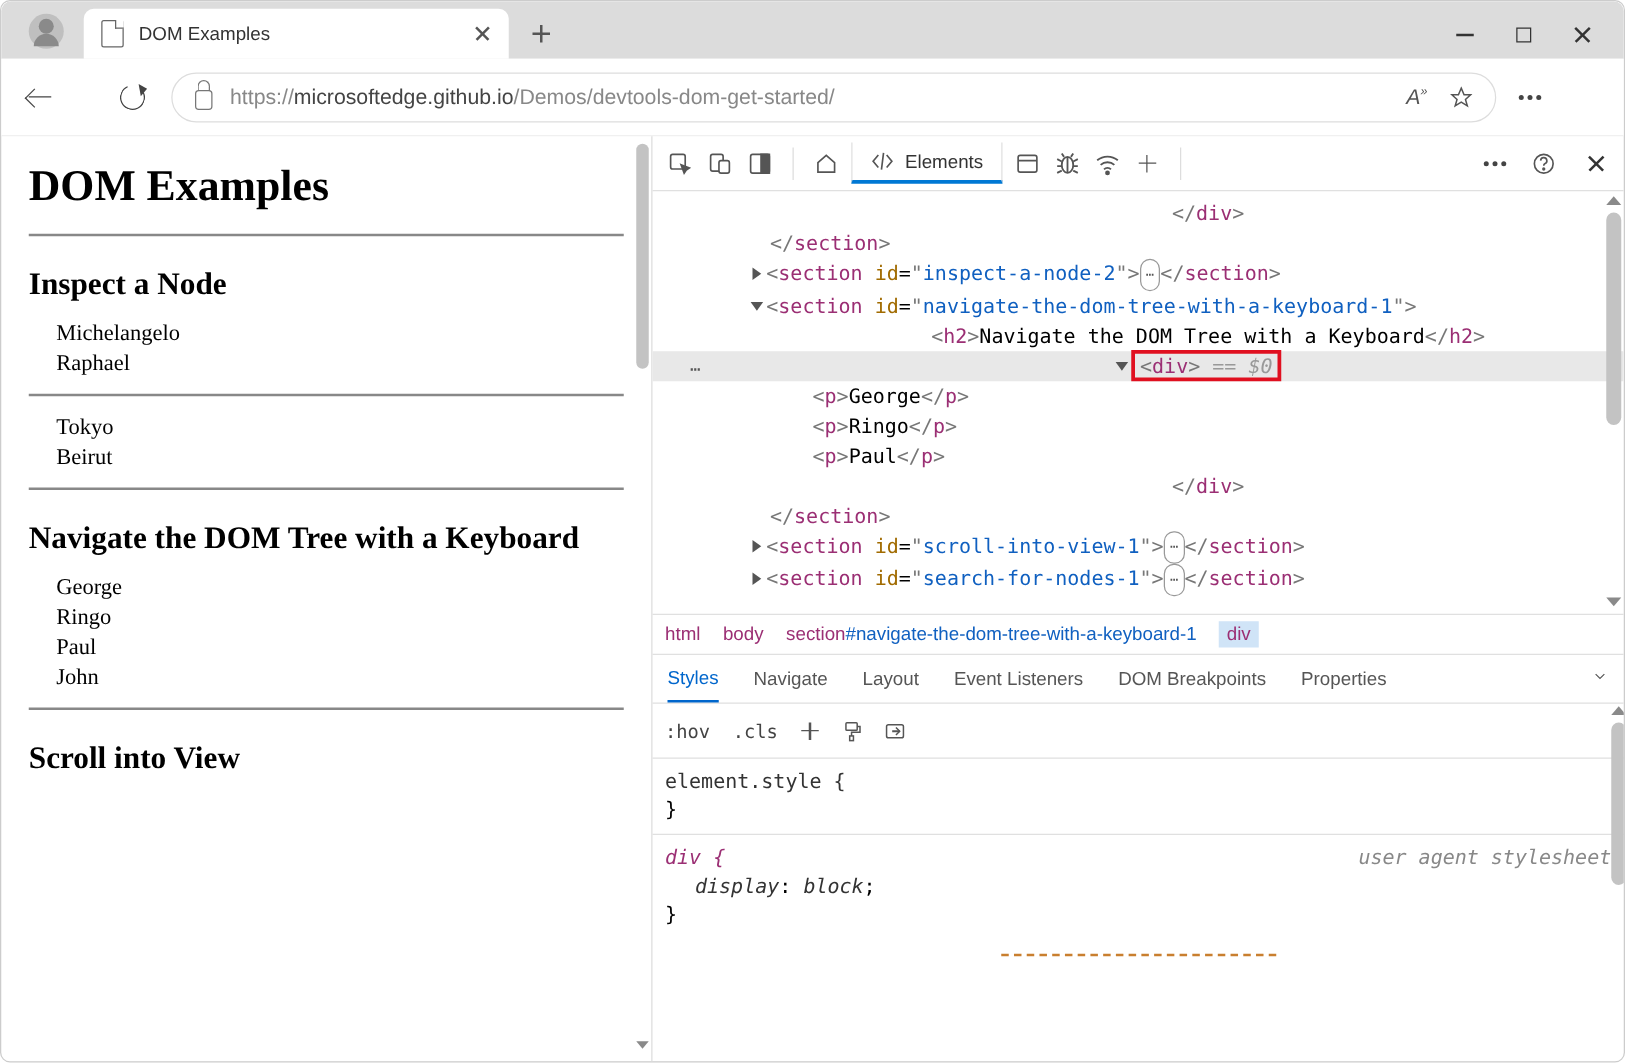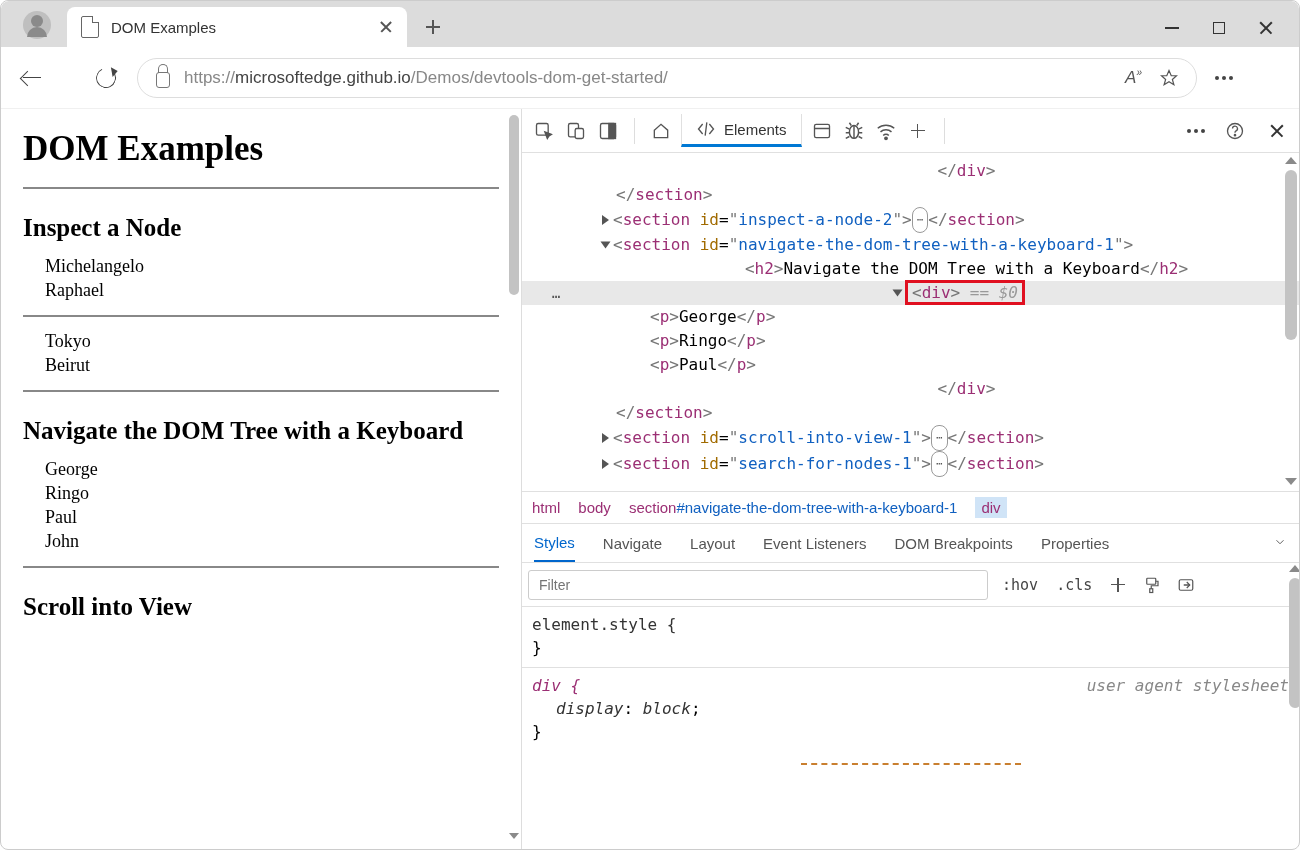--- a/index.html
+++ b/index.html
@@ -299,21 +299,20 @@
       <span class="stab">Layout</span>
       <span class="stab">Event Listeners</span>
       <span class="stab">DOM Breakpoints</span>
       <span class="stab">Properties</span>
       <span class="chev"><svg width="14" height="14" viewBox="0 0 24 24">
             <path d="M6 9l6 6 6-6"></path>
           </svg></span>
     </div>
 
     <div class="styles-filter">
-      <input placeholder="Filter" style="">
       <span class="filterbtn">:hov</span>
       <span class="filterbtn">.cls</span>
       <span class="dt-icon">
           <div class="plus"></div>
         </span>
       <span class="dt-icon">
           <svg width="18" height="18" viewBox="0 0 24 24">
             <rect x="5" y="3" width="12" height="8" rx="1"></rect>
             <path d="M17 7h3v6h-9v4"></path>
             <rect x="9" y="17" width="4" height="5"></rect>

